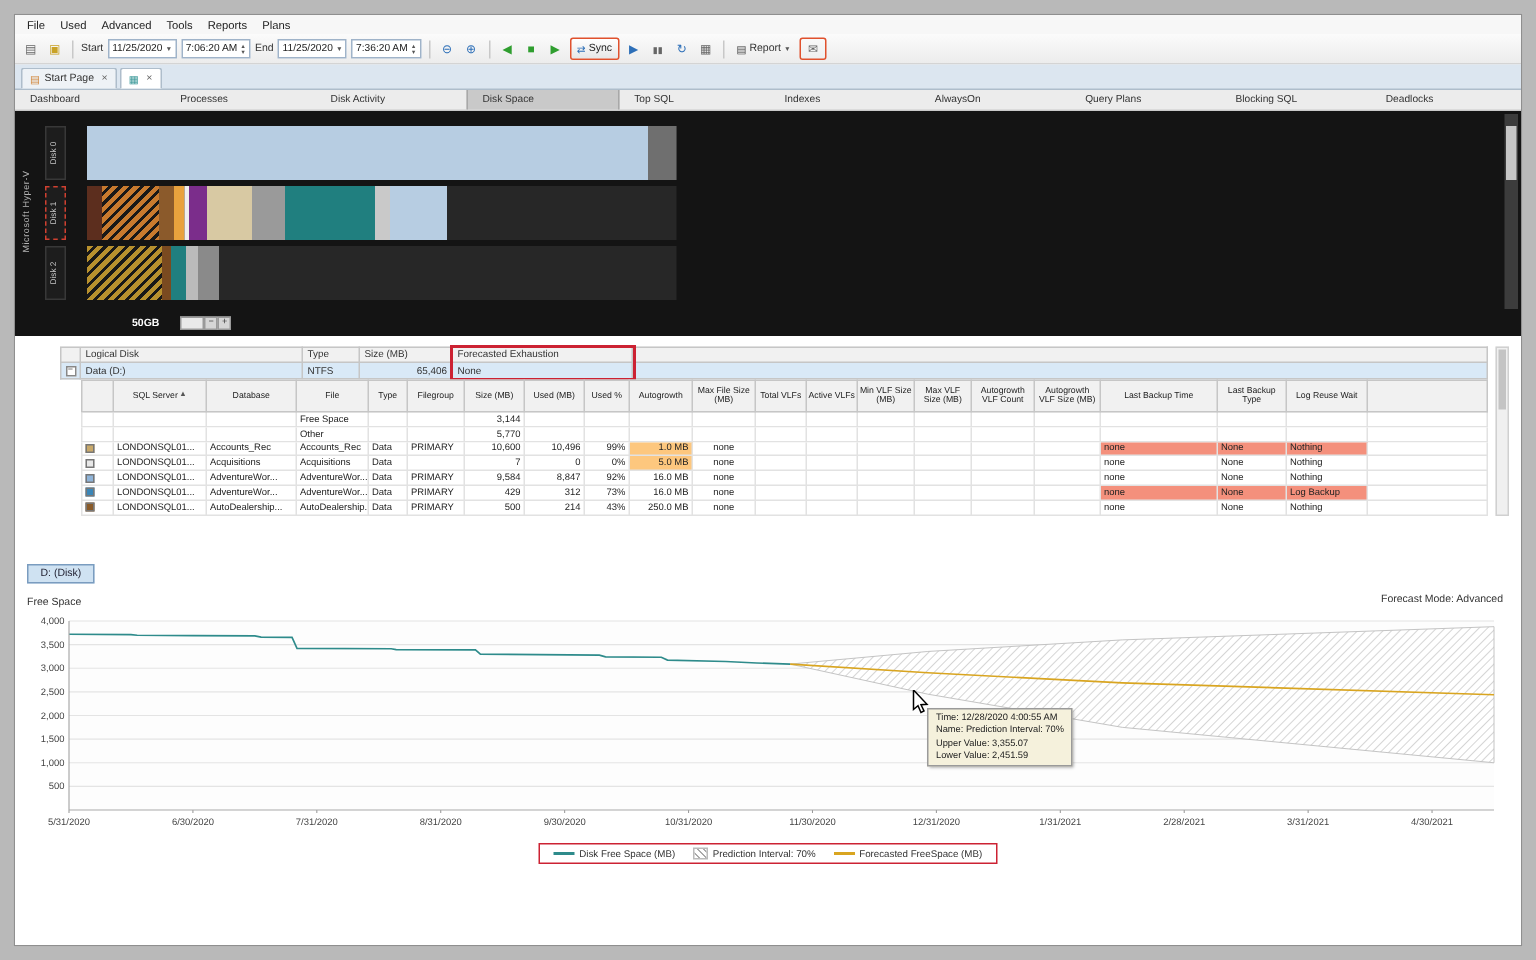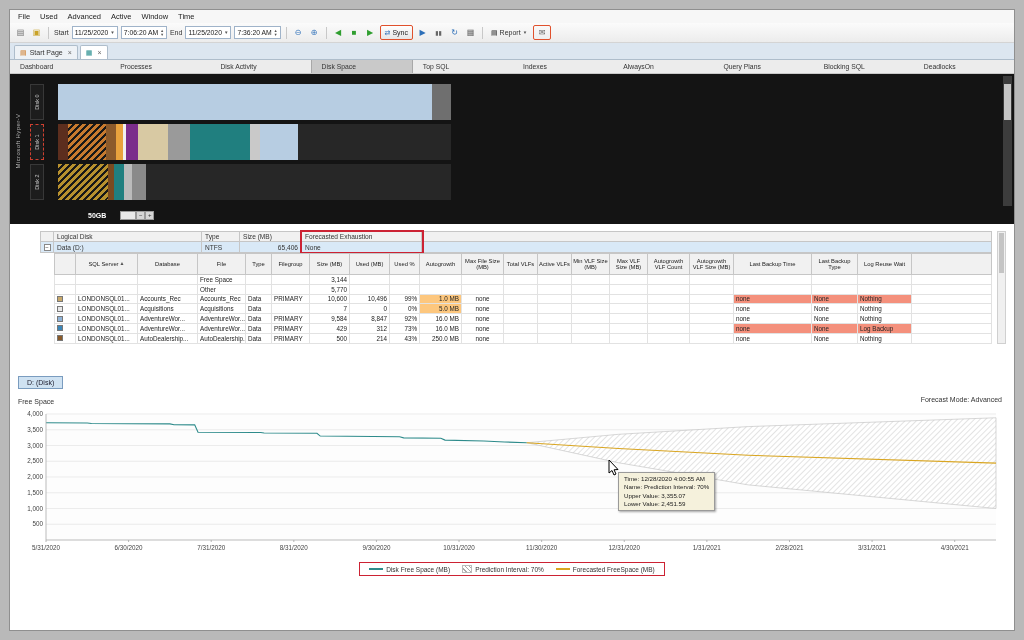--- a/index.html
+++ b/index.html
@@ -103,23 +103,23 @@
 </style>
 </head>
 <body>
 
 <div class="app">
 
   <div class="menubar">
       <span class="menu-item">File</span>
       <span class="menu-item">Used</span>
       <span class="menu-item">Advanced</span>
-      <span class="menu-item">Active</span>
-      <span class="menu-item">Window</span>
-      <span class="menu-item">Time</span>
+      <span class="menu-item">Tools</span>
+      <span class="menu-item">Reports</span>
+      <span class="menu-item">Plans</span>
     </div>
 
   <div class="toolbar">
     <span class="tb-icon">▤</span>
     <span class="tb-icon" style="color:#c9a227">▣</span>
     <span class="tb-sep"></span>
     <span class="tb-label">Start</span>
     <span class="tb-combo">
       <span>11/25/2020</span>
       <span class="arrow">▼</span>

